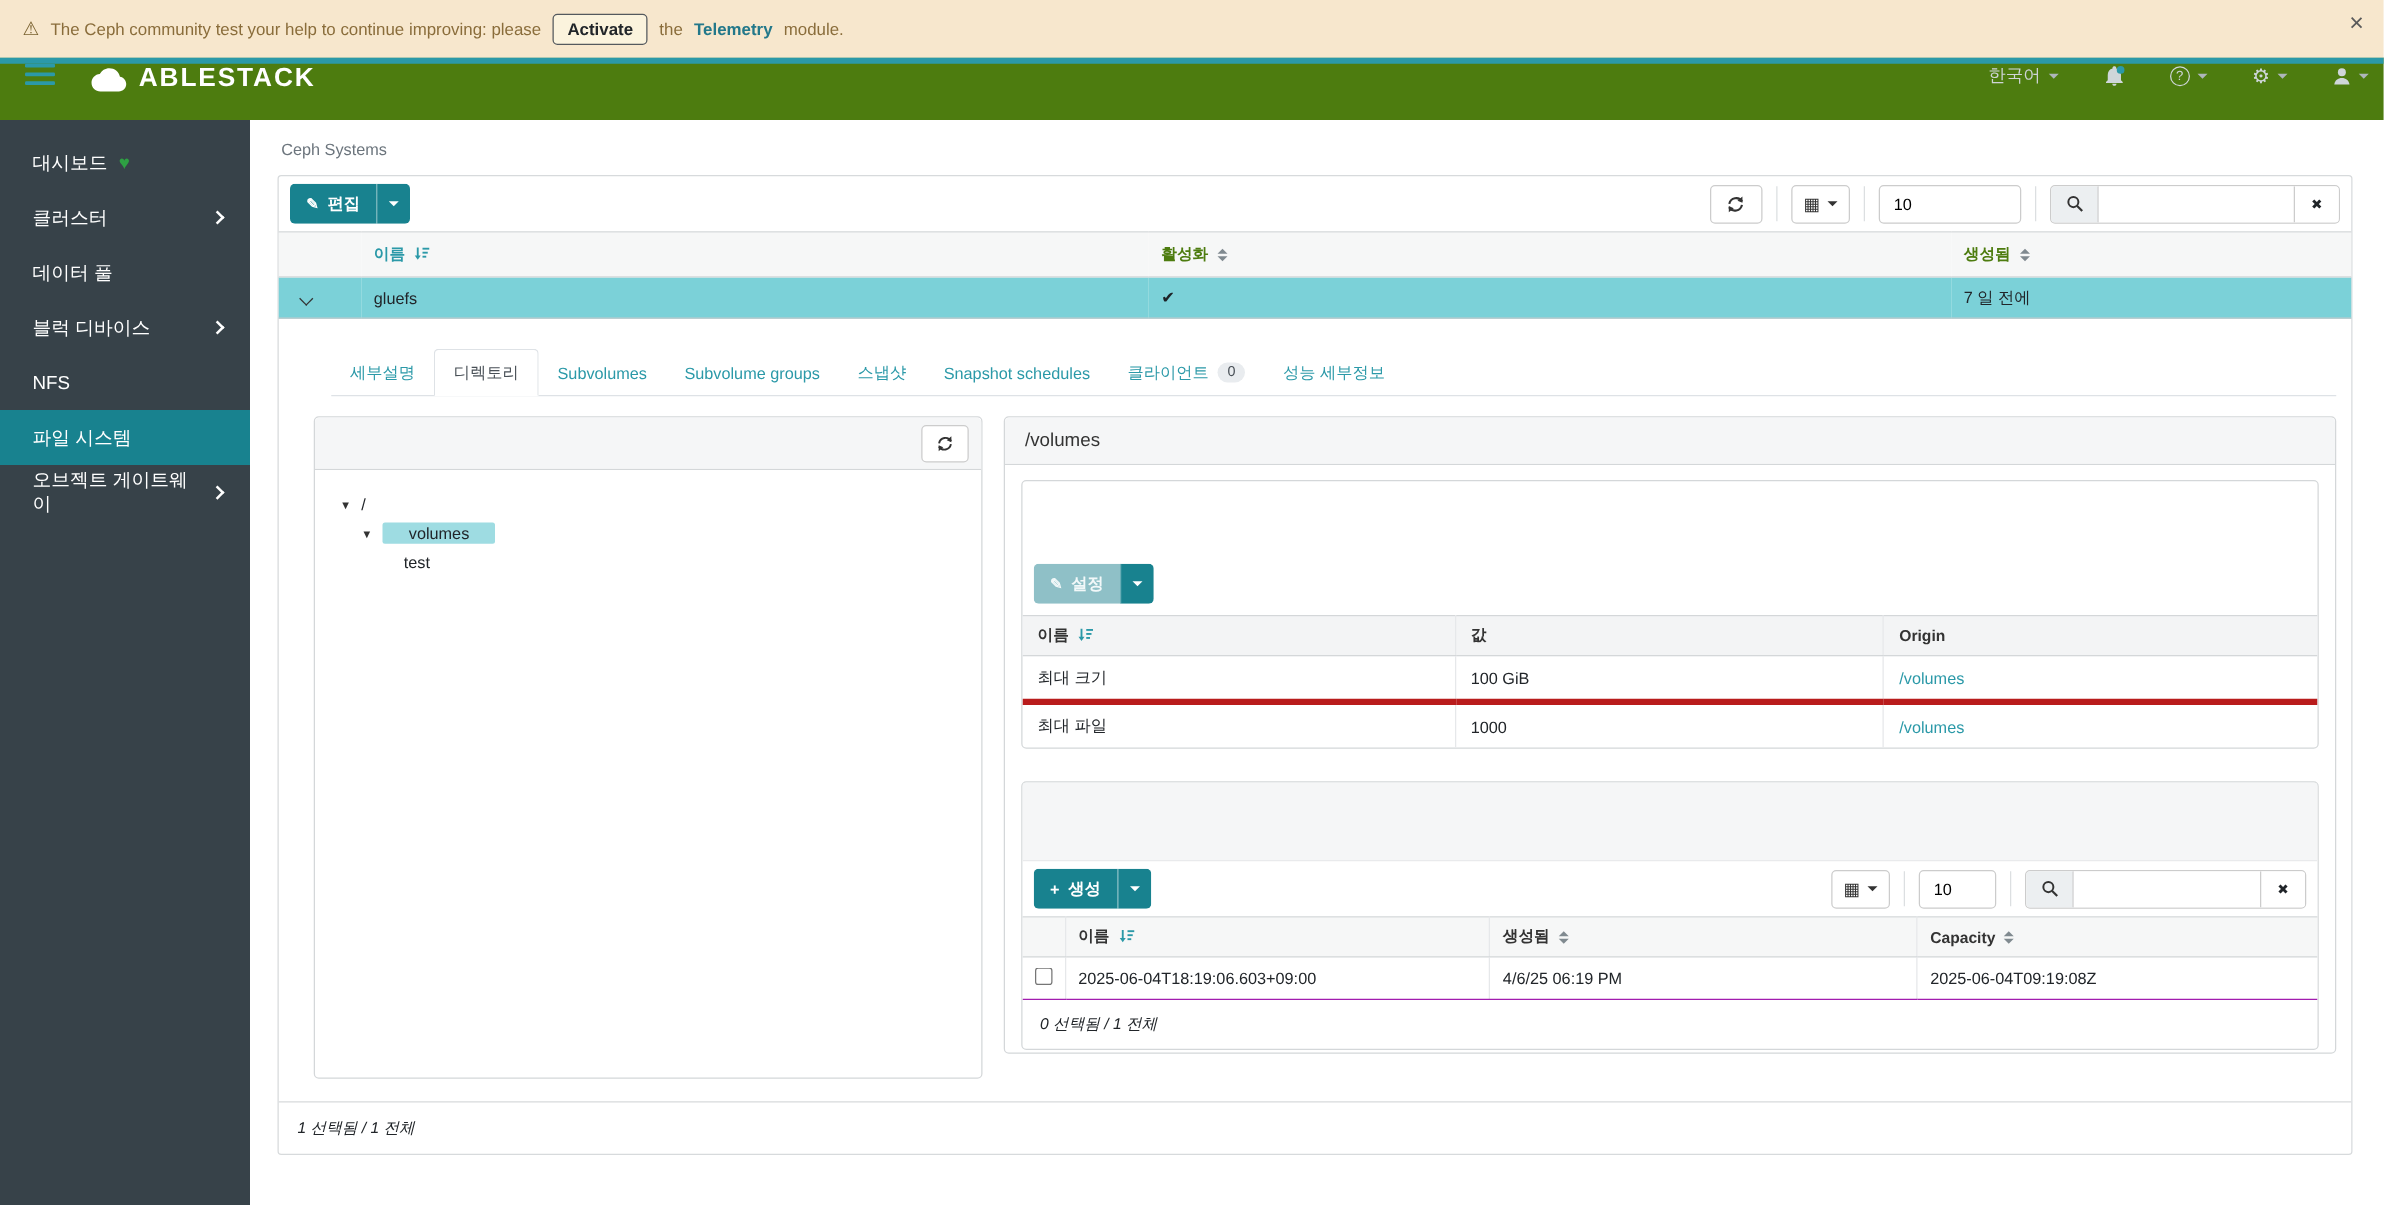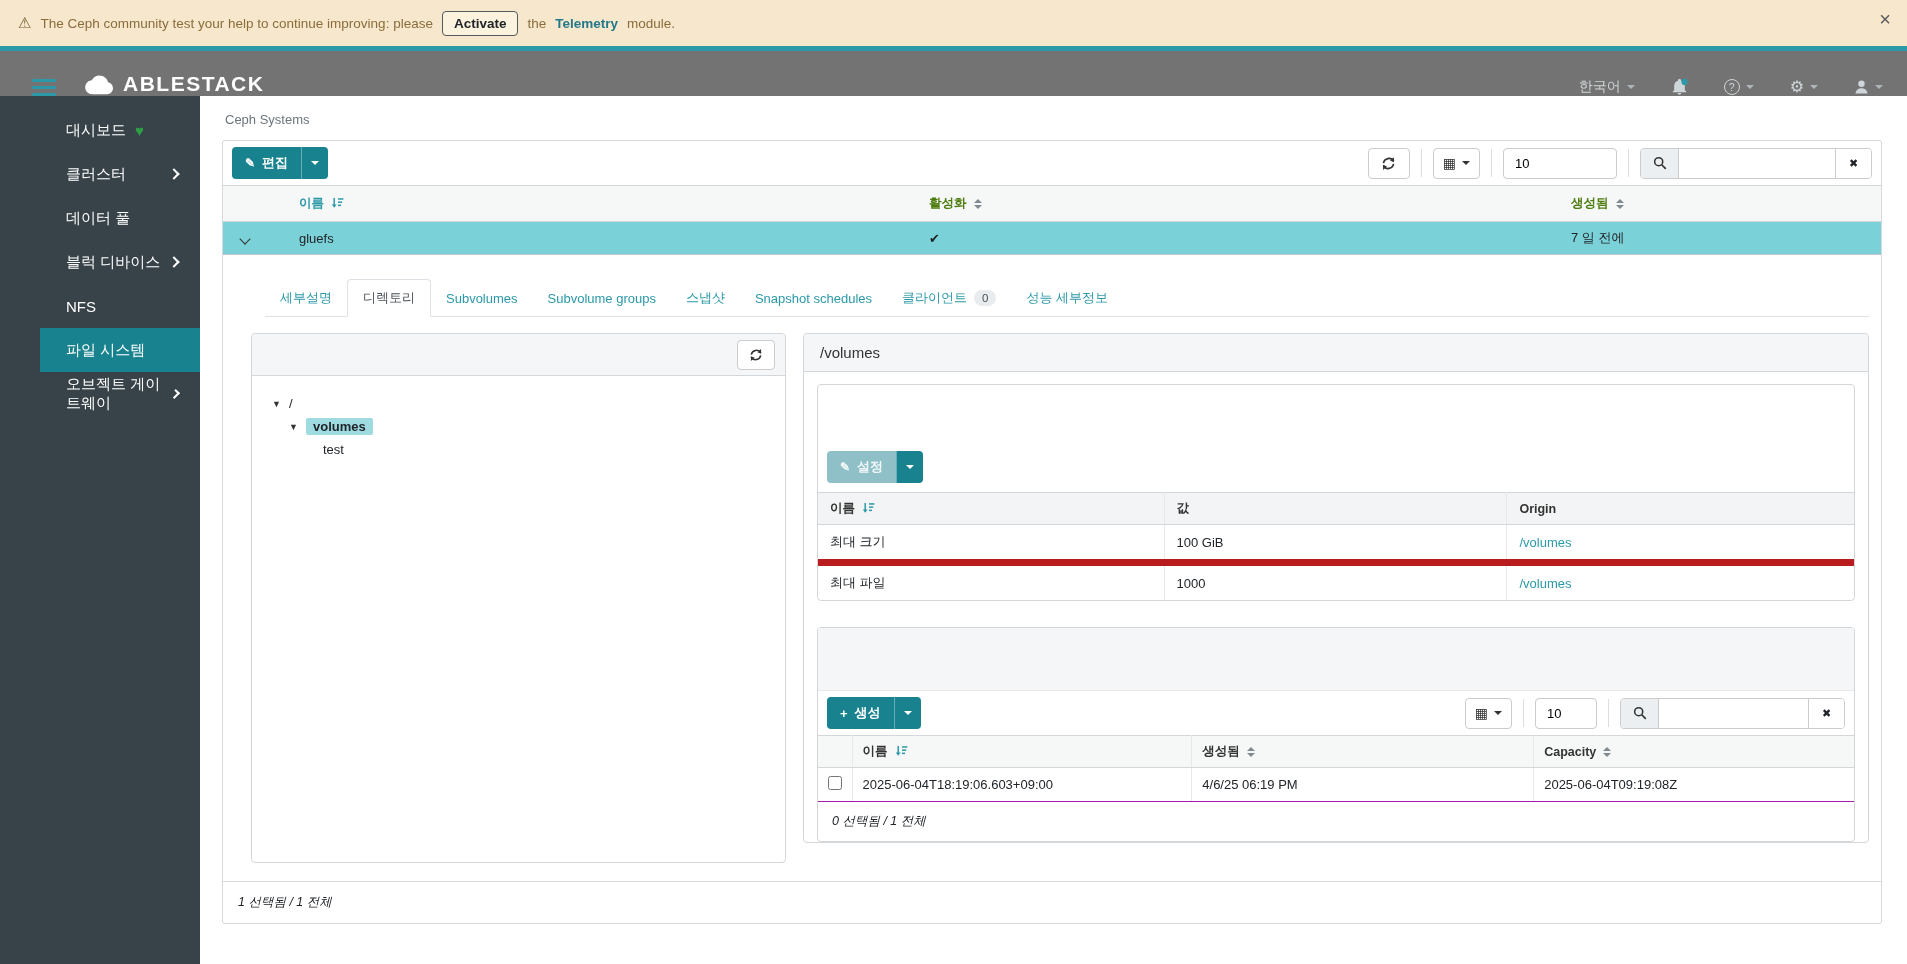--- a/index.html
+++ b/index.html
@@ -10,37 +10,37 @@
   .banner { height:46px; background:#f7e7cd; display:flex; align-items:center;
     padding:0 18px; gap:9px; color:#8a6d3b; font-size:13.5px; position:relative; }
   .warn-icon { color:#7a6230; font-size:15px; font-weight:bold; }
   .activate-btn { border:1px solid #54595e; background:#fbf3dd; font-weight:bold;
     color:#212529; border-radius:4px; padding:4px 11px; font-size:13.5px; cursor:pointer; }
   .telemetry-link { color:#23788a; font-weight:bold; cursor:pointer; }
   .banner-close { position:absolute; right:16px; top:9px; font-size:20px; color:#5a5a5a;
     line-height:1; cursor:pointer; font-weight:normal; }
 
   
-  .navbar { height:50px; background:#737373; border-top:5px solid #2b99a8;
-    display:flex; align-items:flex-end; padding:0 24px; }
+  .navbar { height:50px; background:#4d7c0f; border-top:5px solid #2b99a8;
+    display:flex; align-items:flex-start; padding:0 12px; }
   .hamburger { width:24px; display:flex; flex-direction:column; gap:4px; cursor:pointer; margin-left:8px; }
   .hamburger span { height:3px; background:#2b99a8; border-radius:1px; }
   .brand { display:flex; align-items:center; gap:7px; margin-left:26px; }
   .brand-text { color:#fff; font-weight:bold; font-size:21px; letter-spacing:1.5px; }
   .nav-right { margin-left:auto; display:flex; align-items:center; gap:36px; color:#ced4d6; }
   .nav-item { display:flex; align-items:center; gap:6px; font-size:14px; cursor:pointer; }
   .caret { width:0; height:0; border-left:4px solid transparent; border-right:4px solid transparent;
     border-top:4px solid #aeb6ba; display:inline-block; }
   .help-circle { width:16px; height:16px; border:1.4px solid #cfd6d9; border-radius:50%;
     display:inline-flex; align-items:center; justify-content:center; font-size:10.5px; color:#cfd6d9; }
   .gear-glyph { font-size:16px; color:#cfd6d9; }
 
   
   .layout { display:flex; height:868px; }
-  .sidebar { width:200px; background:#374249; padding-top:12px; flex:none;padding-left:40px; }
+  .sidebar { width:200px; background:#374249; padding-top:12px; flex:none; }
   .side-item { height:44px; display:flex; align-items:center; padding:0 22px 0 26px;
     color:#fff; font-size:15px; cursor:pointer; gap:9px; }
   .side-item.active { background:#18828f; }
   .chev-right { width:8px; height:8px; border-top:2px solid #fff; border-right:2px solid #fff;
     transform:rotate(45deg); margin-left:auto; }
   .heart-icon { color:#2ea043; font-size:15px; }
 
   .content { flex:1; background:#fff; }
   .breadcrumb { margin:16px 0 13px 25px; color:#6c757d; font-size:13px; }
 
@@ -103,34 +103,34 @@
   
   .detail { display:flex; gap:17px; padding:16px 12px 0 28px; align-items:flex-start; }
   .panel { border:1px solid #d4d7d9; border-radius:4px; background:#fff; }
   .tree-panel { width:535px; height:530px; }
   .panel-head { height:42px; background:#f5f6f7; border-bottom:1px solid #d4d7d9;
     display:flex; align-items:center; padding:0 10px; border-radius:4px 4px 0 0; }
   .tree-refresh { margin-left:auto; height:30px; min-width:38px; }
   .tree-body { padding:16px 12px; font-size:13px; }
   .tnode { display:flex; align-items:center; height:23px; cursor:pointer; }
   .tnode .arrow { font-size:9px; color:#333; margin-right:7px; width:10px; }
-  .hl { background:#9edce2; padding:1px 7px; border-radius:2px;font-weight:bold; }
+  .hl { background:#9edce2; padding:1px 21px; border-radius:2px; }
 
   .vol-panel { flex:1; height:510px; }
   .vol-head { height:38px; background:#f5f6f7; border-bottom:1px solid #d4d7d9;
     display:flex; align-items:center; padding:0 16px; font-size:15px; color:#333; border-radius:4px 4px 0 0; }
   .vol-body { padding:12px 13px; }
 
   .quota-box { border:1px solid #d4d7d9; border-radius:4px; margin-bottom:26px; overflow:hidden; }
   .qspacer { height:66px; }
   .qtoolbar { padding:0 0 9px 9px; }
   .qtable th { background:#f3f4f5; border-top:1px solid #d4d7d9; border-bottom:1px solid #d4d7d9;
     text-align:left; font-size:12.5px; color:#333; padding:7px 12px; }
   .qtable th .hdr { display:flex; align-items:center; gap:7px; }
-  .qtable td { padding:8px 12px; font-size:13px; border-bottom:7px solid #b91c1c; }
+  .qtable td { padding:8px 12px; font-size:13px; border-bottom:5px solid #b91c1c; }
   .qtable th:not(:last-child), .qtable td:not(:last-child) { border-right:1px solid #e6e8ea; }
   .qtable tr:last-child td { border-bottom:none; }
   .teal-link { color:#2b99a8; cursor:pointer; }
 
   .snap-box { border:1px solid #d4d7d9; border-radius:4px; overflow:hidden; }
   .snap-gray { height:62px; background:#f5f6f7; }
   .snap-toolbar { display:flex; align-items:center; padding:6px 9px; border-top:1px solid #e9eaec; background:#fff; }
   .snap-table th { background:#f6f7f7; border-top:1px solid #d4d7d9; border-bottom:1px solid #d4d7d9;
     text-align:left; font-size:12.5px; color:#333; padding:7px 10px; }
   .snap-table th .hdr { display:flex; align-items:center; gap:7px; }

